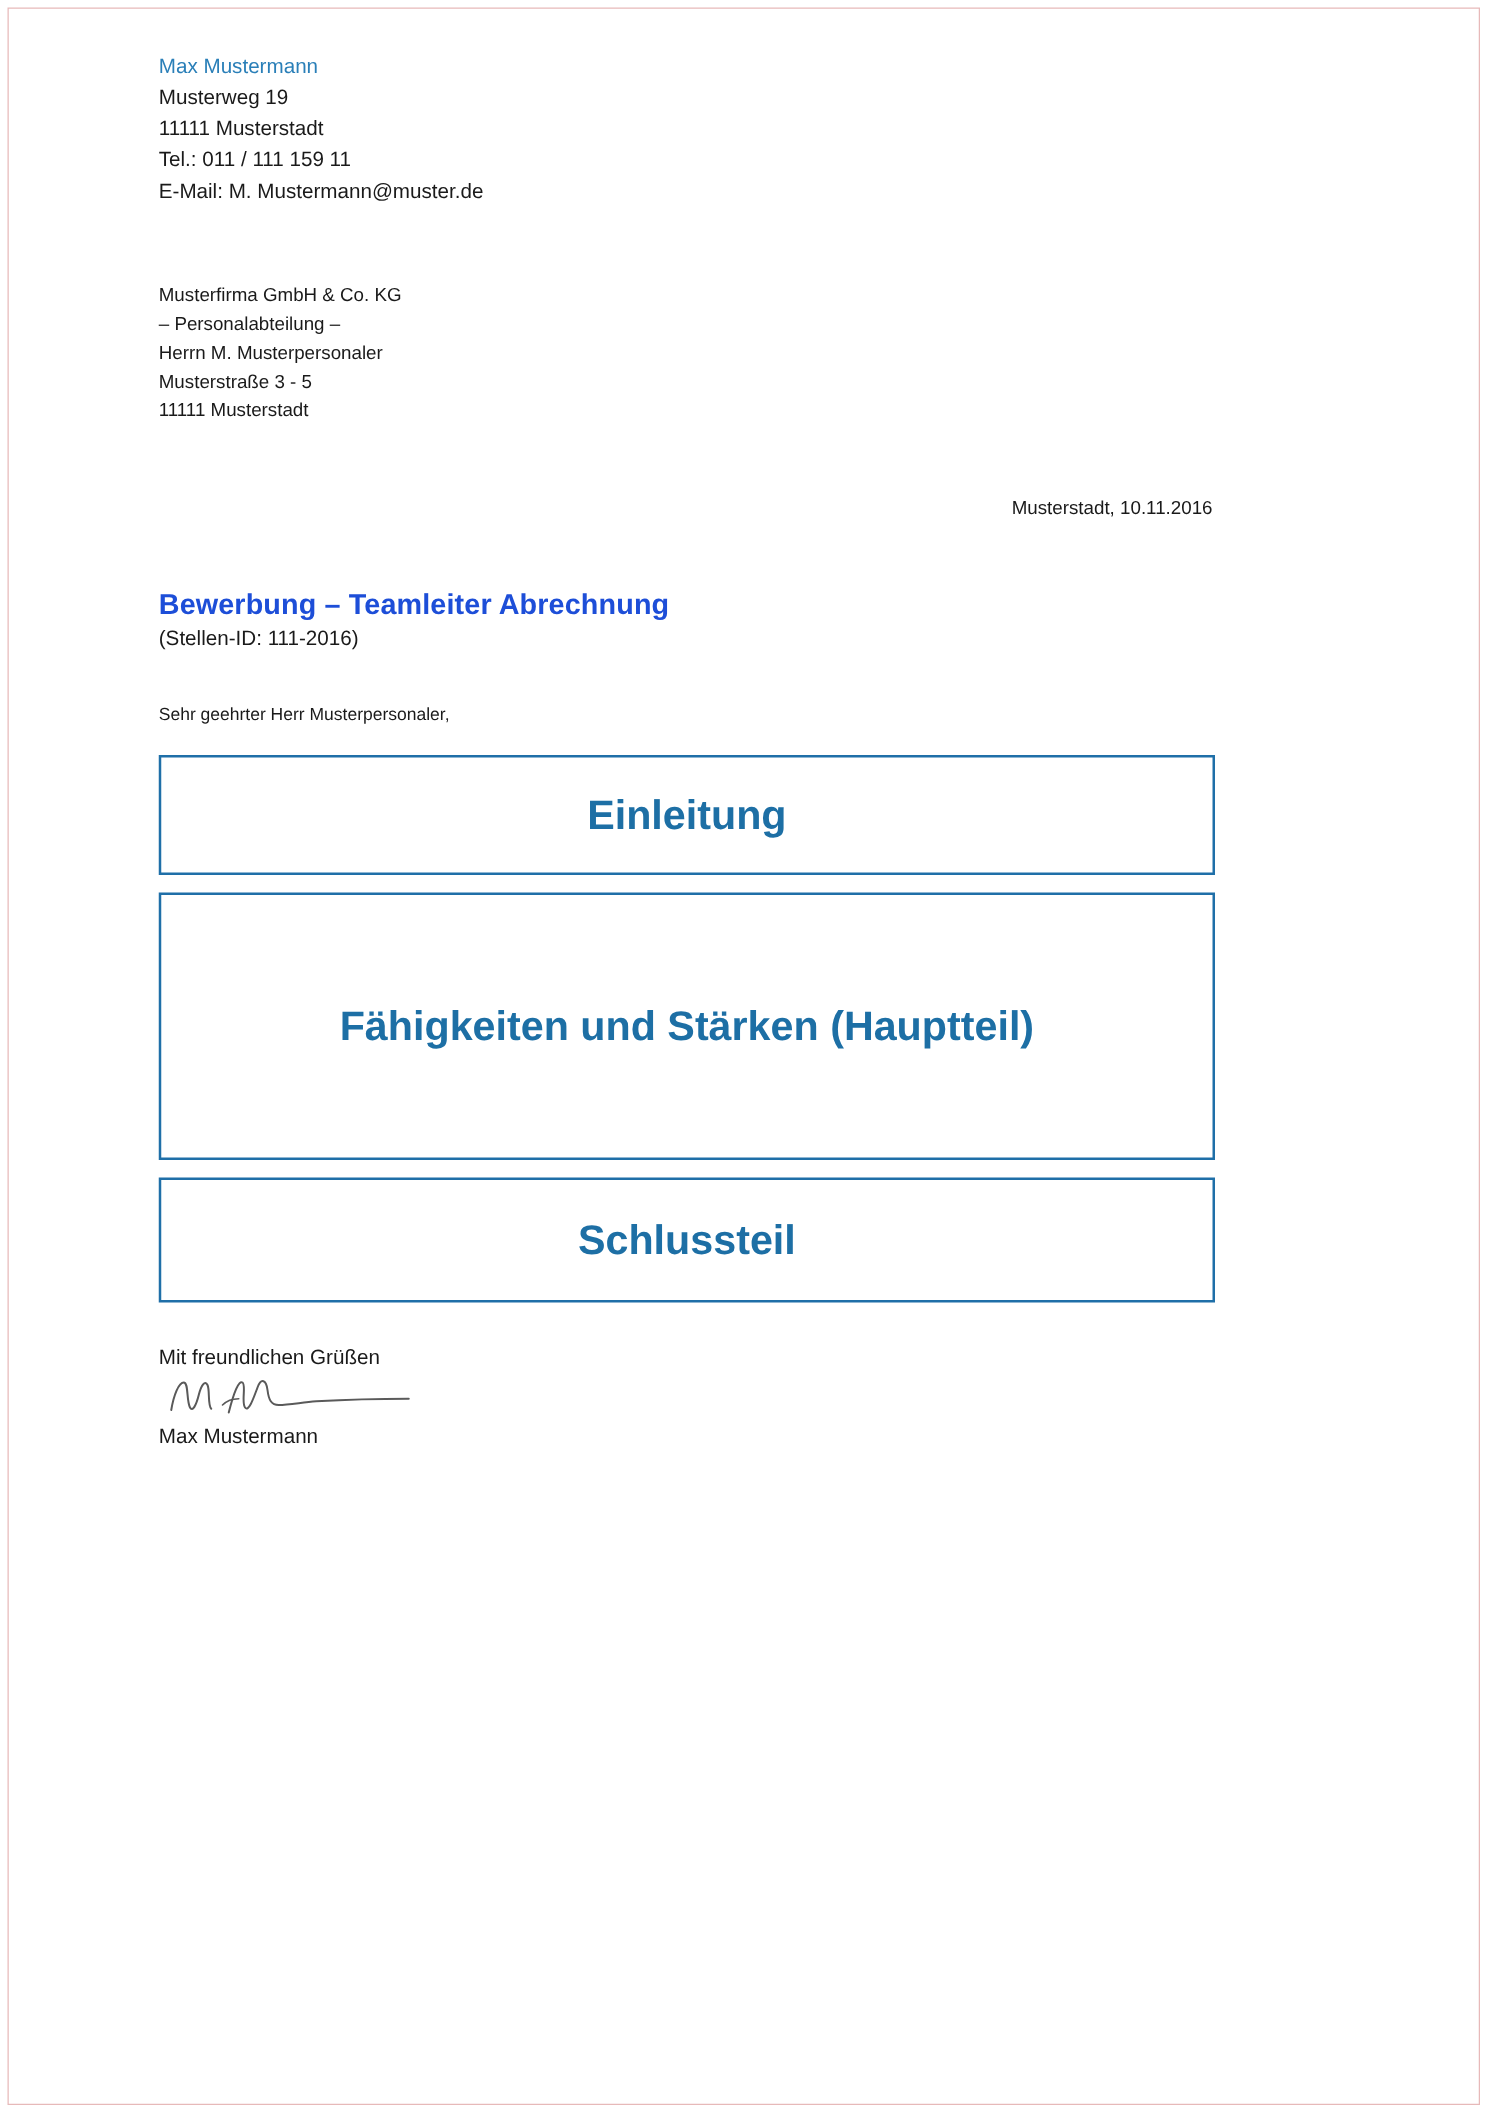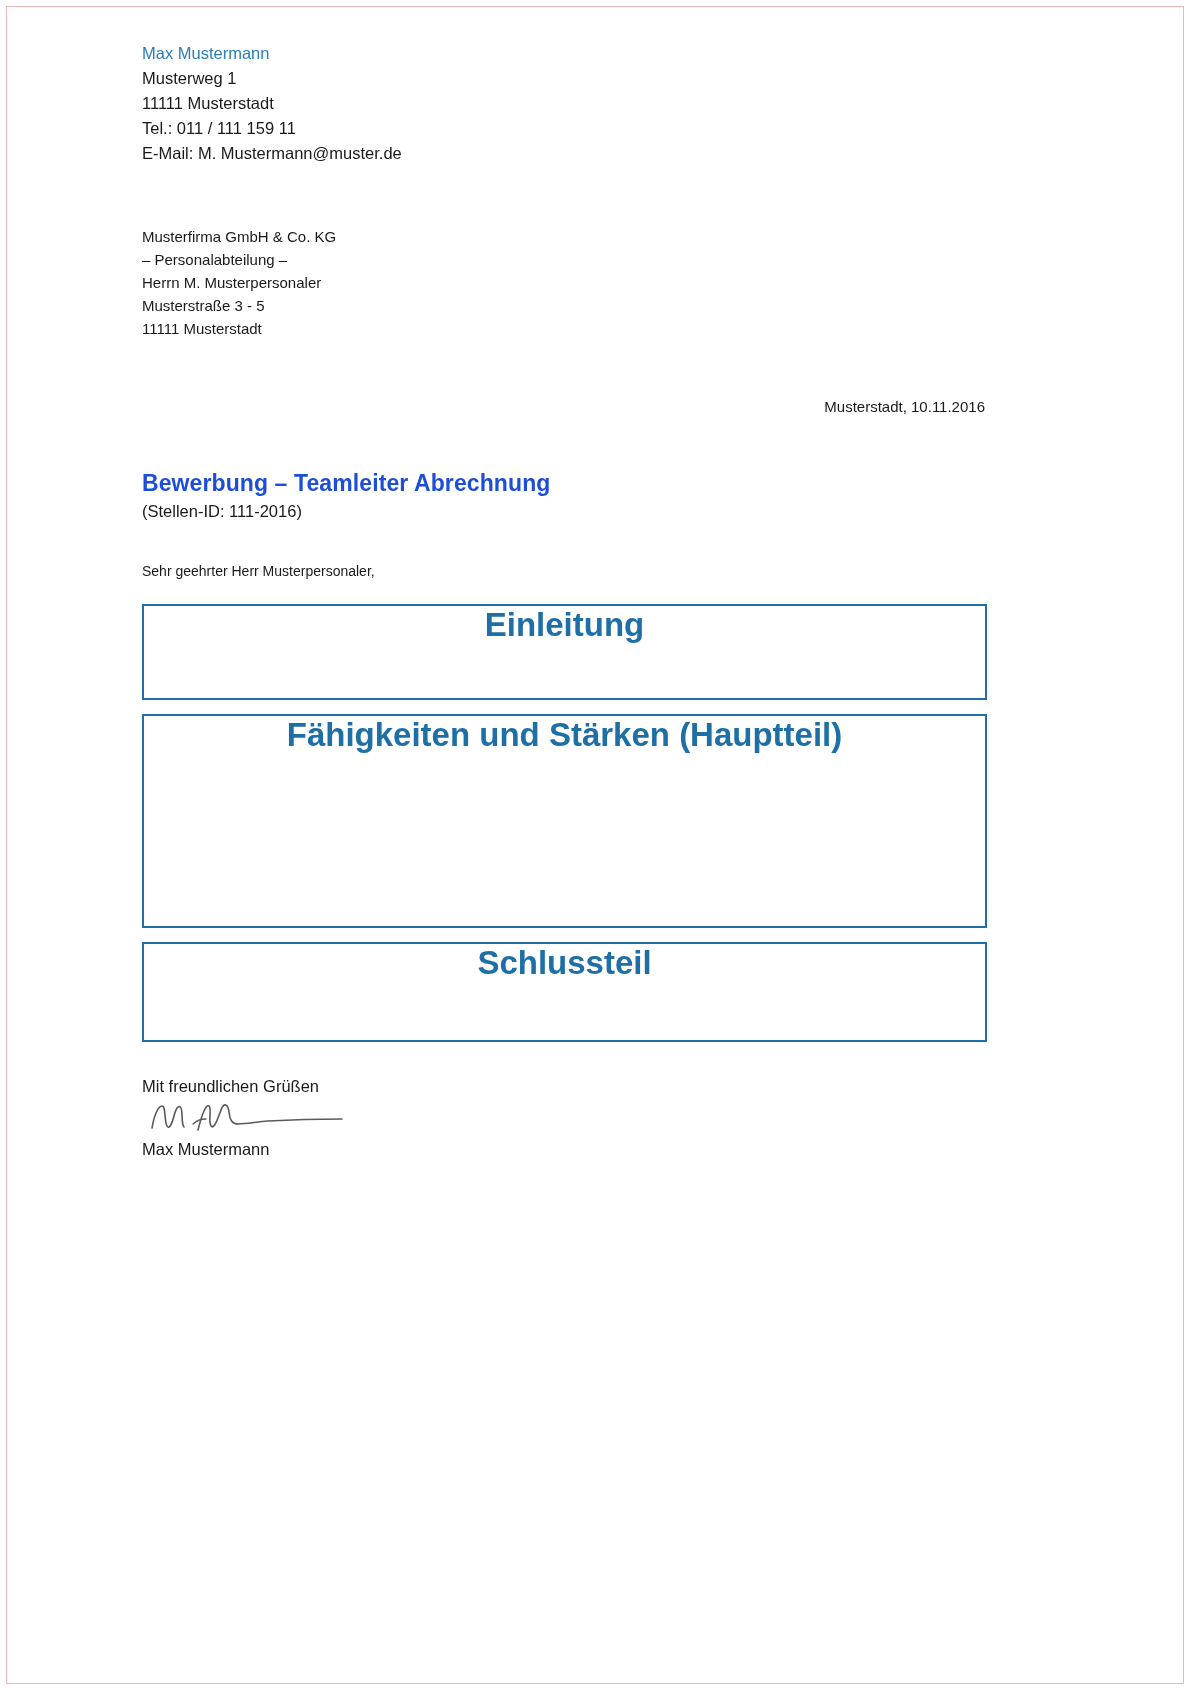--- a/index.html
+++ b/index.html
@@ -20,21 +20,21 @@
     left: 6px;
     top: 6px;
     width: 1178px;
     height: 1678px;
     background: #ffffff;
     border: 1px solid #e7b9b9;
     box-sizing: border-box;
   }
   .content {
     position: absolute;
-    left: 135px;
+    left: 120px;
     top: 34px;
     width: 845px;
   }
 
   
   .sender {
     font-size: 16.5px;
     line-height: 1.52;
   }
   .sender .name {
@@ -83,20 +83,21 @@
   }
 
   
   .boxes {
     margin-top: 25px;
   }
   .pbox {
     border: 2px solid #1f6fa8;
     box-sizing: border-box;
     display: flex;
+    align-items: center;
     justify-content: center;
     text-align: center;
     color: #1d6fa5;
     font-weight: bold;
     margin-bottom: 14px;
     padding: 0 20px;
   }
   .pbox-text {
     line-height: 1.18;
   }
@@ -129,21 +130,21 @@
   }
 </style>
 </head>
 <body>
 
 <div class="page">
   <div class="content">
 
     <div class="sender">
       <div class="name">Max Mustermann</div>
-      <div>Musterweg 1</div>
+      <div>Musterweg 19</div>
       <div>11111 Musterstadt</div>
       <div>Tel.: 011 / 111 159 11</div>
       <div>E-Mail: M. Mustermann@muster.de</div>
     </div>
 
     <div class="recipient">
       <div>Musterfirma GmbH &amp; Co. KG</div>
       <div>– Personalabteilung –</div>
       <div>Herrn M. Musterpersonaler</div>
       <div>Musterstraße 3 - 5</div>

